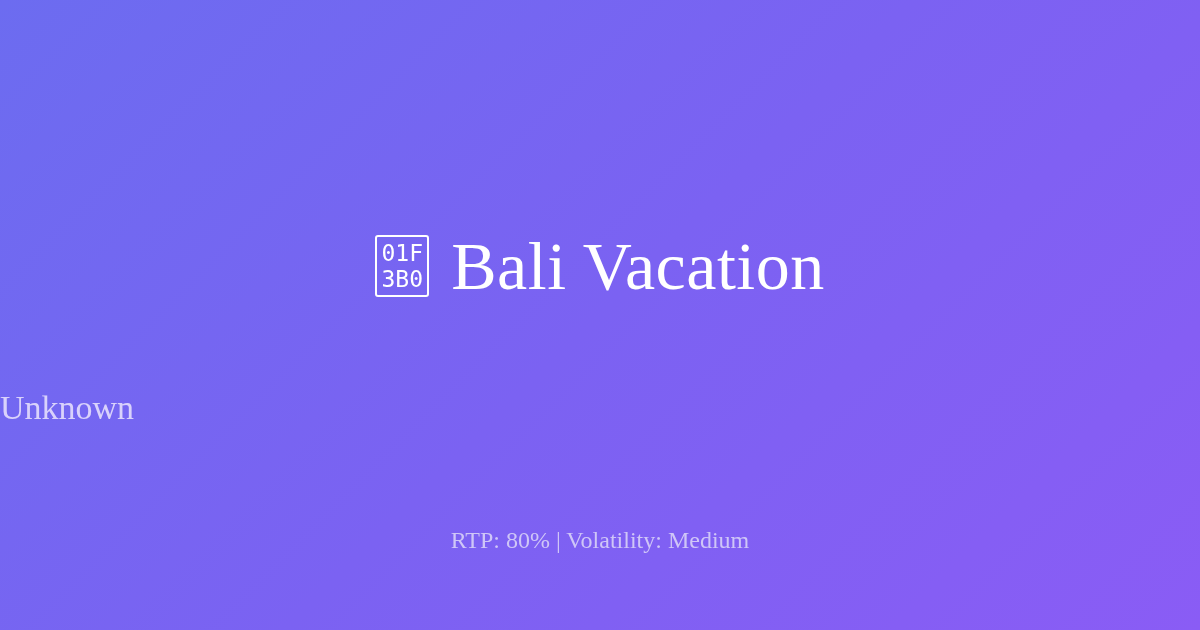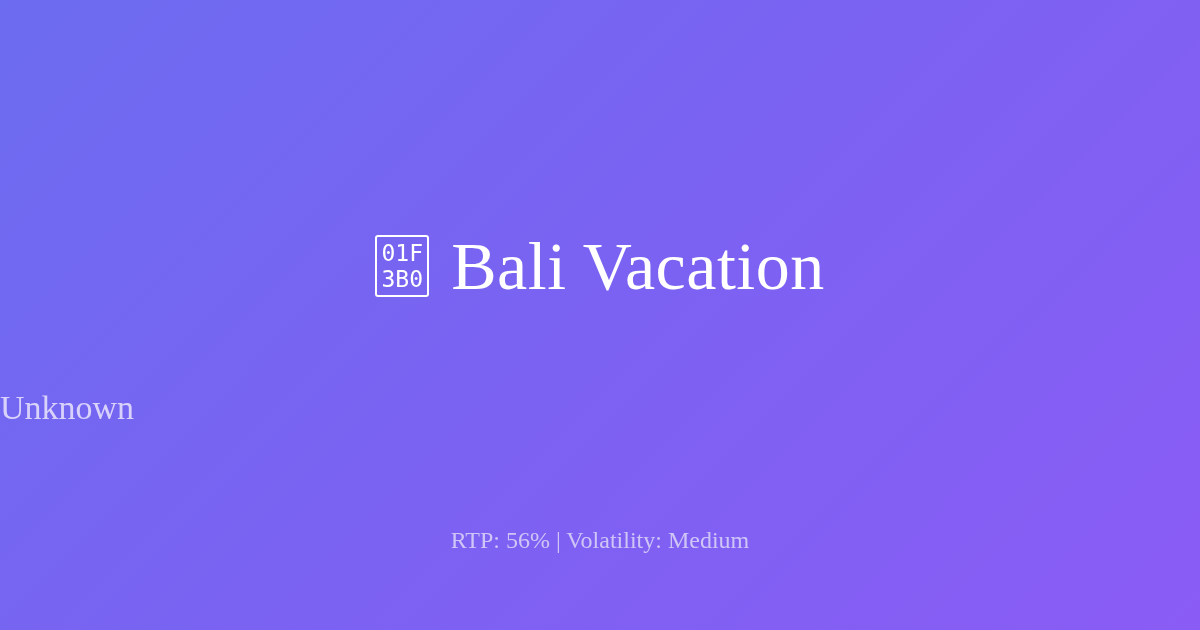--- a/index.html
+++ b/index.html
@@ -89,15 +89,15 @@
   <div class="title-row">
     <span class="tofu">
       <span>01F</span>
       <span>3B0</span>
     </span>
     <span class="title">Bali Vacation</span>
   </div>
 
   <div class="subtitle">Unknown</div>
 
-  <div class="meta">RTP: 56% | Volatility: Medium</div>
+  <div class="meta">RTP: 80% | Volatility: Medium</div>
 
 </div>
 
 </body></html>

